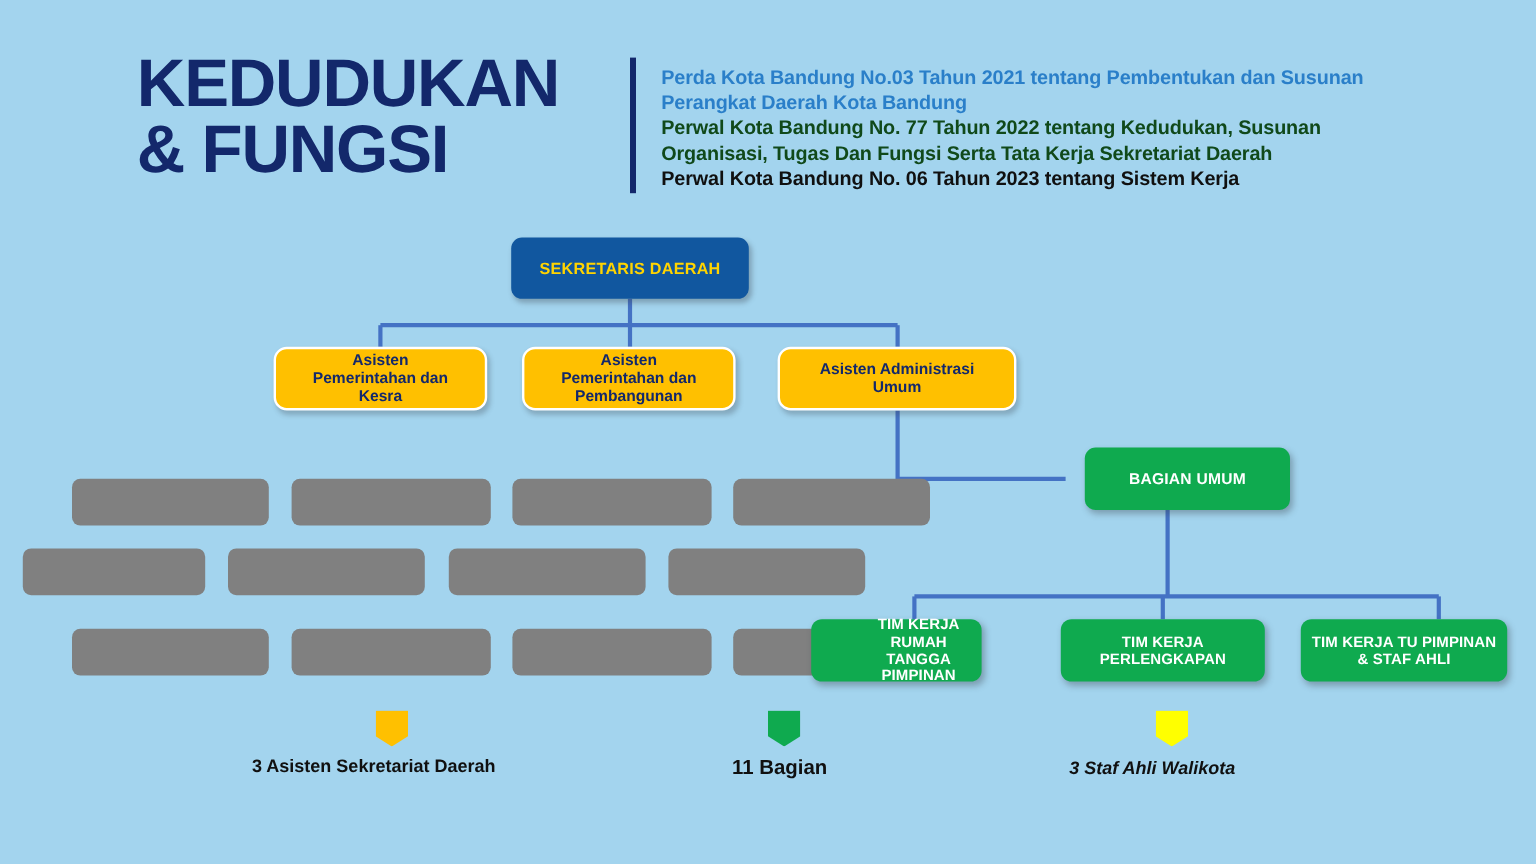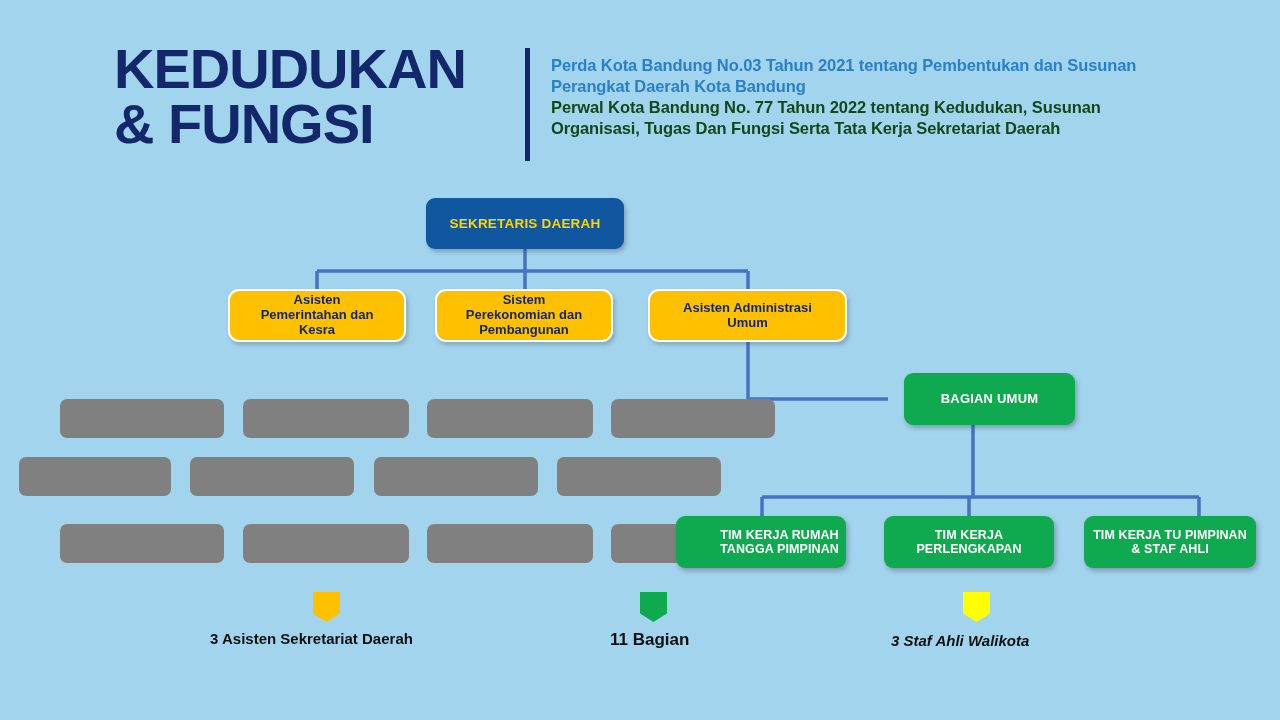--- a/index.html
+++ b/index.html
@@ -106,21 +106,21 @@
   }
   .node-tim {
     height: 52px;
     background: #0faa4f;
     color: #ffffff;
     font-size: 12.5px;
     letter-spacing: 0.1px;
     box-shadow: 2px 3px 5px rgba(60,70,80,0.38);
     padding: 0 5px;
   }
-  .node-tim-1 { left: 676px; top: 516px; width: 170px; padding-left: 42px; }
+  .node-tim-1 { left: 676px; top: 516px; width: 142px; padding-left: 42px; }
   .node-tim-2 { left: 884px; top: 516px; width: 170px; }
   .node-tim-3 { left: 1084px; top: 516px; width: 172px; }
 
   
   .placeholder {
     position: absolute;
     height: 39px;
     background: #808080;
     border-radius: 7px;
   }
@@ -149,20 +149,21 @@
   <div id="page-title">
     <span class="t-line">KEDUDUKAN</span>
     <span class="t-line">&amp; FUNGSI</span>
   </div>
 
   <div id="title-divider"></div>
 
   <div id="regulations">
     <div class="reg-line reg-blue">Perda Kota Bandung No.03 Tahun 2021 tentang Pembentukan dan Susunan Perangkat Daerah Kota Bandung</div>
     <div class="reg-line reg-green">Perwal Kota Bandung No. 77 Tahun 2022 tentang Kedudukan, Susunan Organisasi, Tugas Dan Fungsi Serta Tata Kerja Sekretariat Daerah</div>
+    <div class="reg-line reg-black">Perwal Kota Bandung No. 06 Tahun 2023 tentang Sistem Kerja</div>
   </div>
 
 </div>
 
 <svg id="connectors" viewBox="0 0 1280 720" width="1280" height="720">
   <g fill="none" stroke="#4472c4" stroke-width="3.5">
 
     <path d="M 525,249 L 525,271"></path>
 
     <path d="M 317,271 L 748,271"></path>
@@ -197,21 +198,21 @@
 
   <div class="placeholder" style="left:60px;  top:524px; width:164px;"></div>
   <div class="placeholder" style="left:243px; top:524px; width:166px;"></div>
   <div class="placeholder" style="left:427px; top:524px; width:166px;"></div>
   <div class="placeholder" style="left:611px; top:524px; width:164px;"></div>
 </div>
 
 <div class="node node-sekda">SEKRETARIS DAERAH</div>
 
 <div class="node node-asisten node-asisten-1">Asisten Pemerintahan dan Kesra</div>
-<div class="node node-asisten node-asisten-2">Sistem Perekonomian dan Pembangunan</div>
+<div class="node node-asisten node-asisten-2">Asisten Pemerintahan dan Pembangunan</div>
 <div class="node node-asisten node-asisten-3">Asisten Administrasi Umum</div>
 
 <div class="node node-bagian">BAGIAN UMUM</div>
 
 <div class="node node-tim node-tim-1">TIM KERJA RUMAH TANGGA PIMPINAN</div>
 <div class="node node-tim node-tim-2">TIM KERJA PERLENGKAPAN</div>
 <div class="node node-tim node-tim-3">TIM KERJA TU PIMPINAN &amp; STAF AHLI</div>
 
 <div>
 

